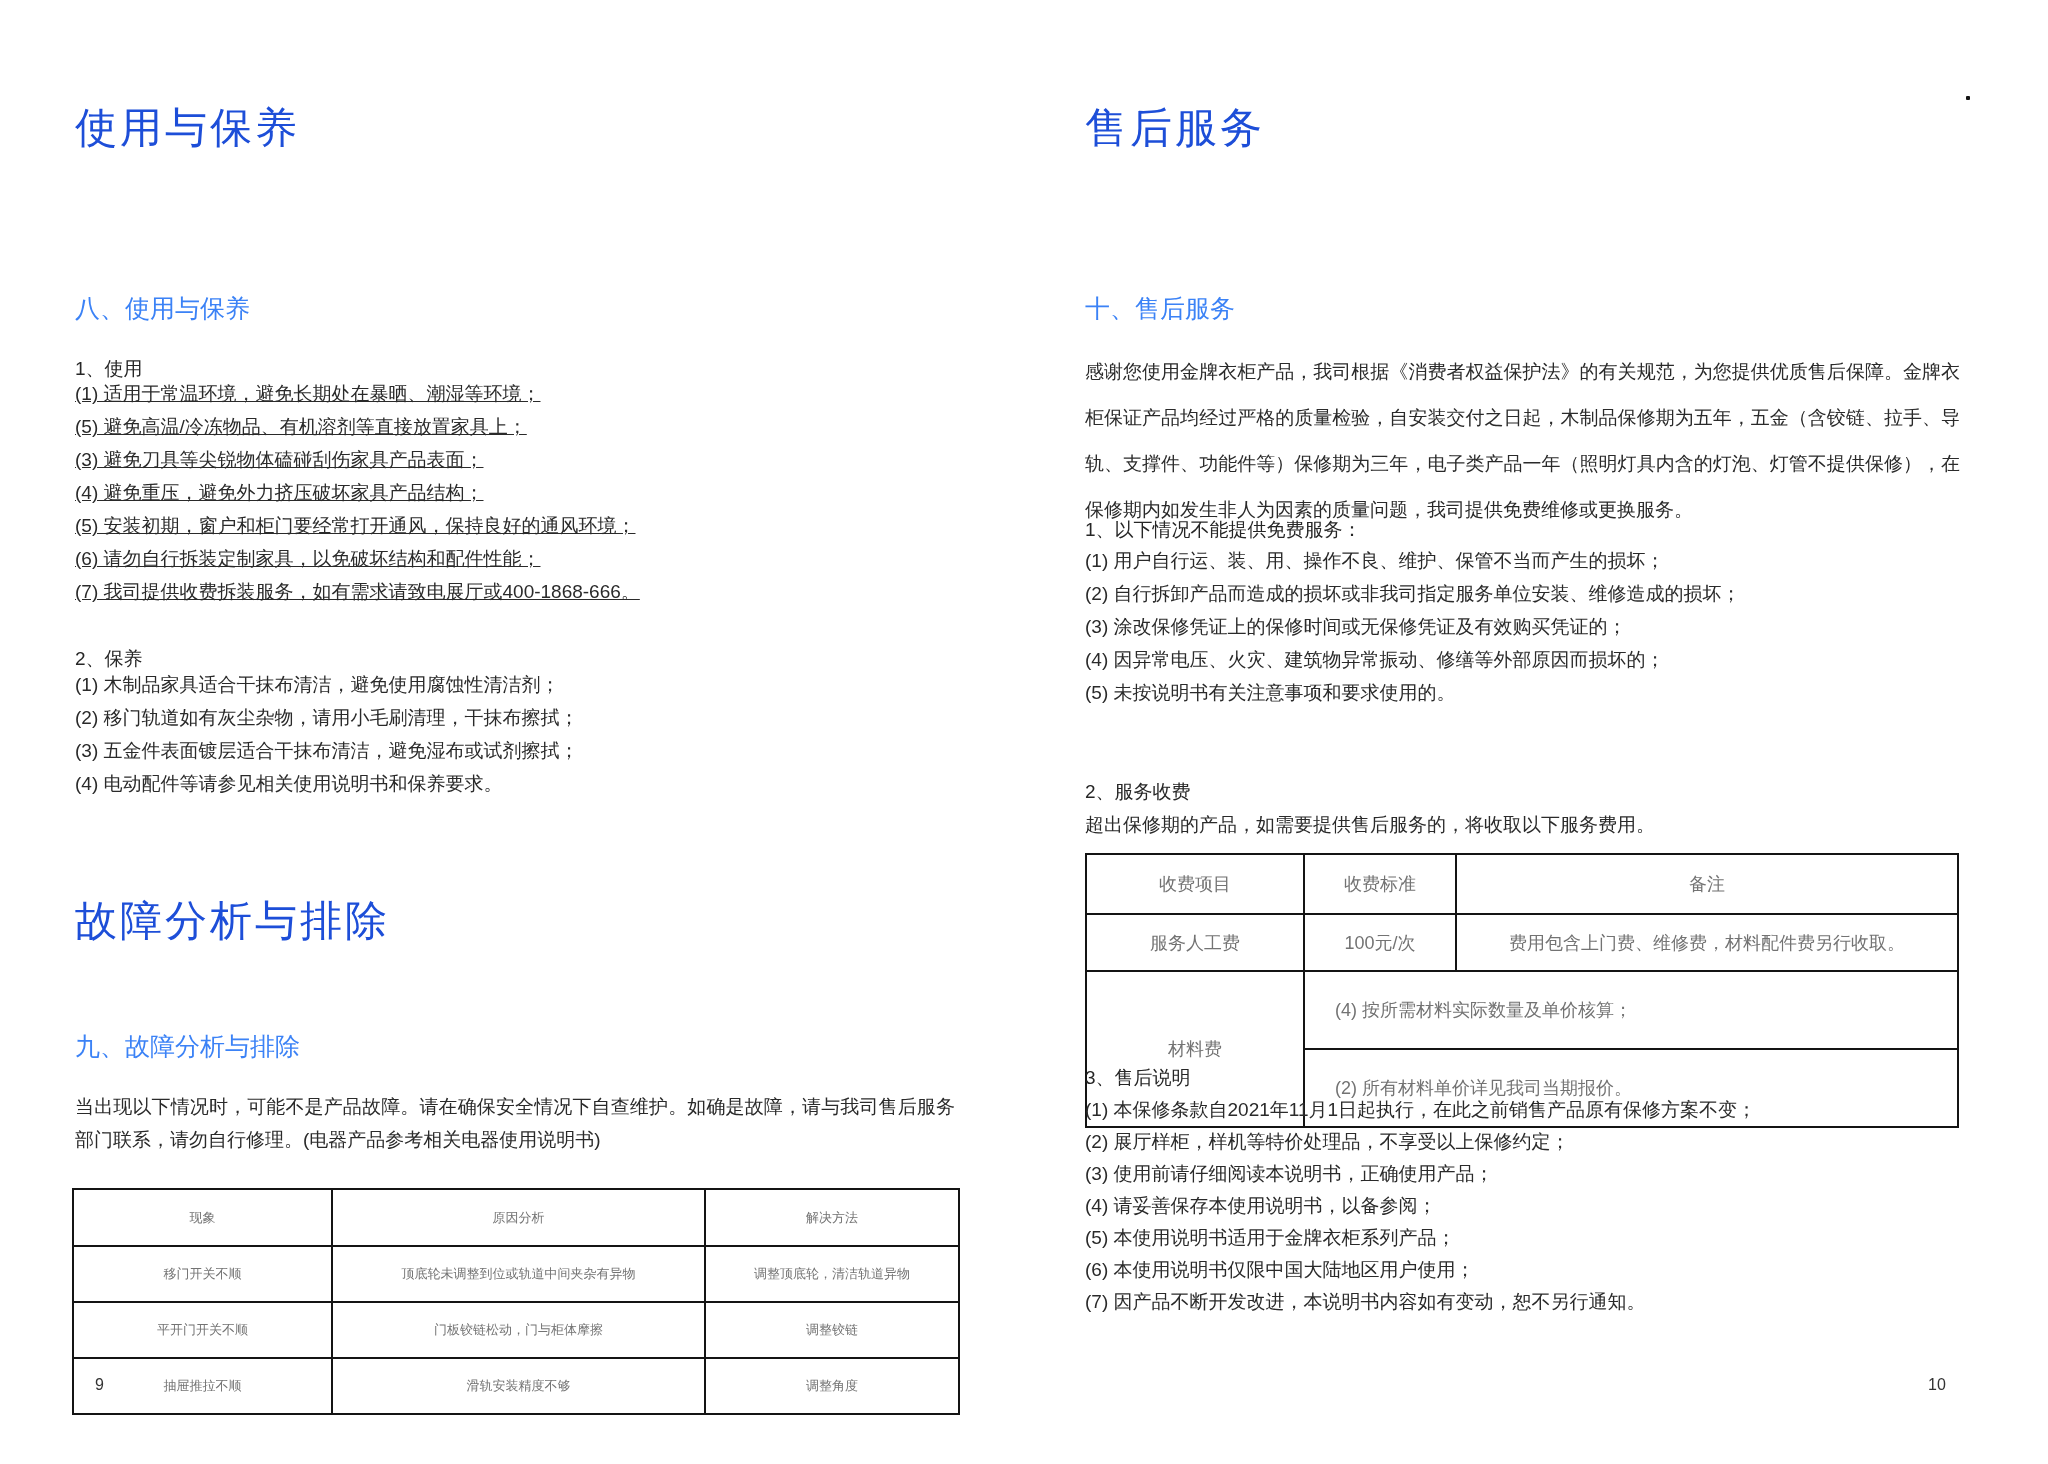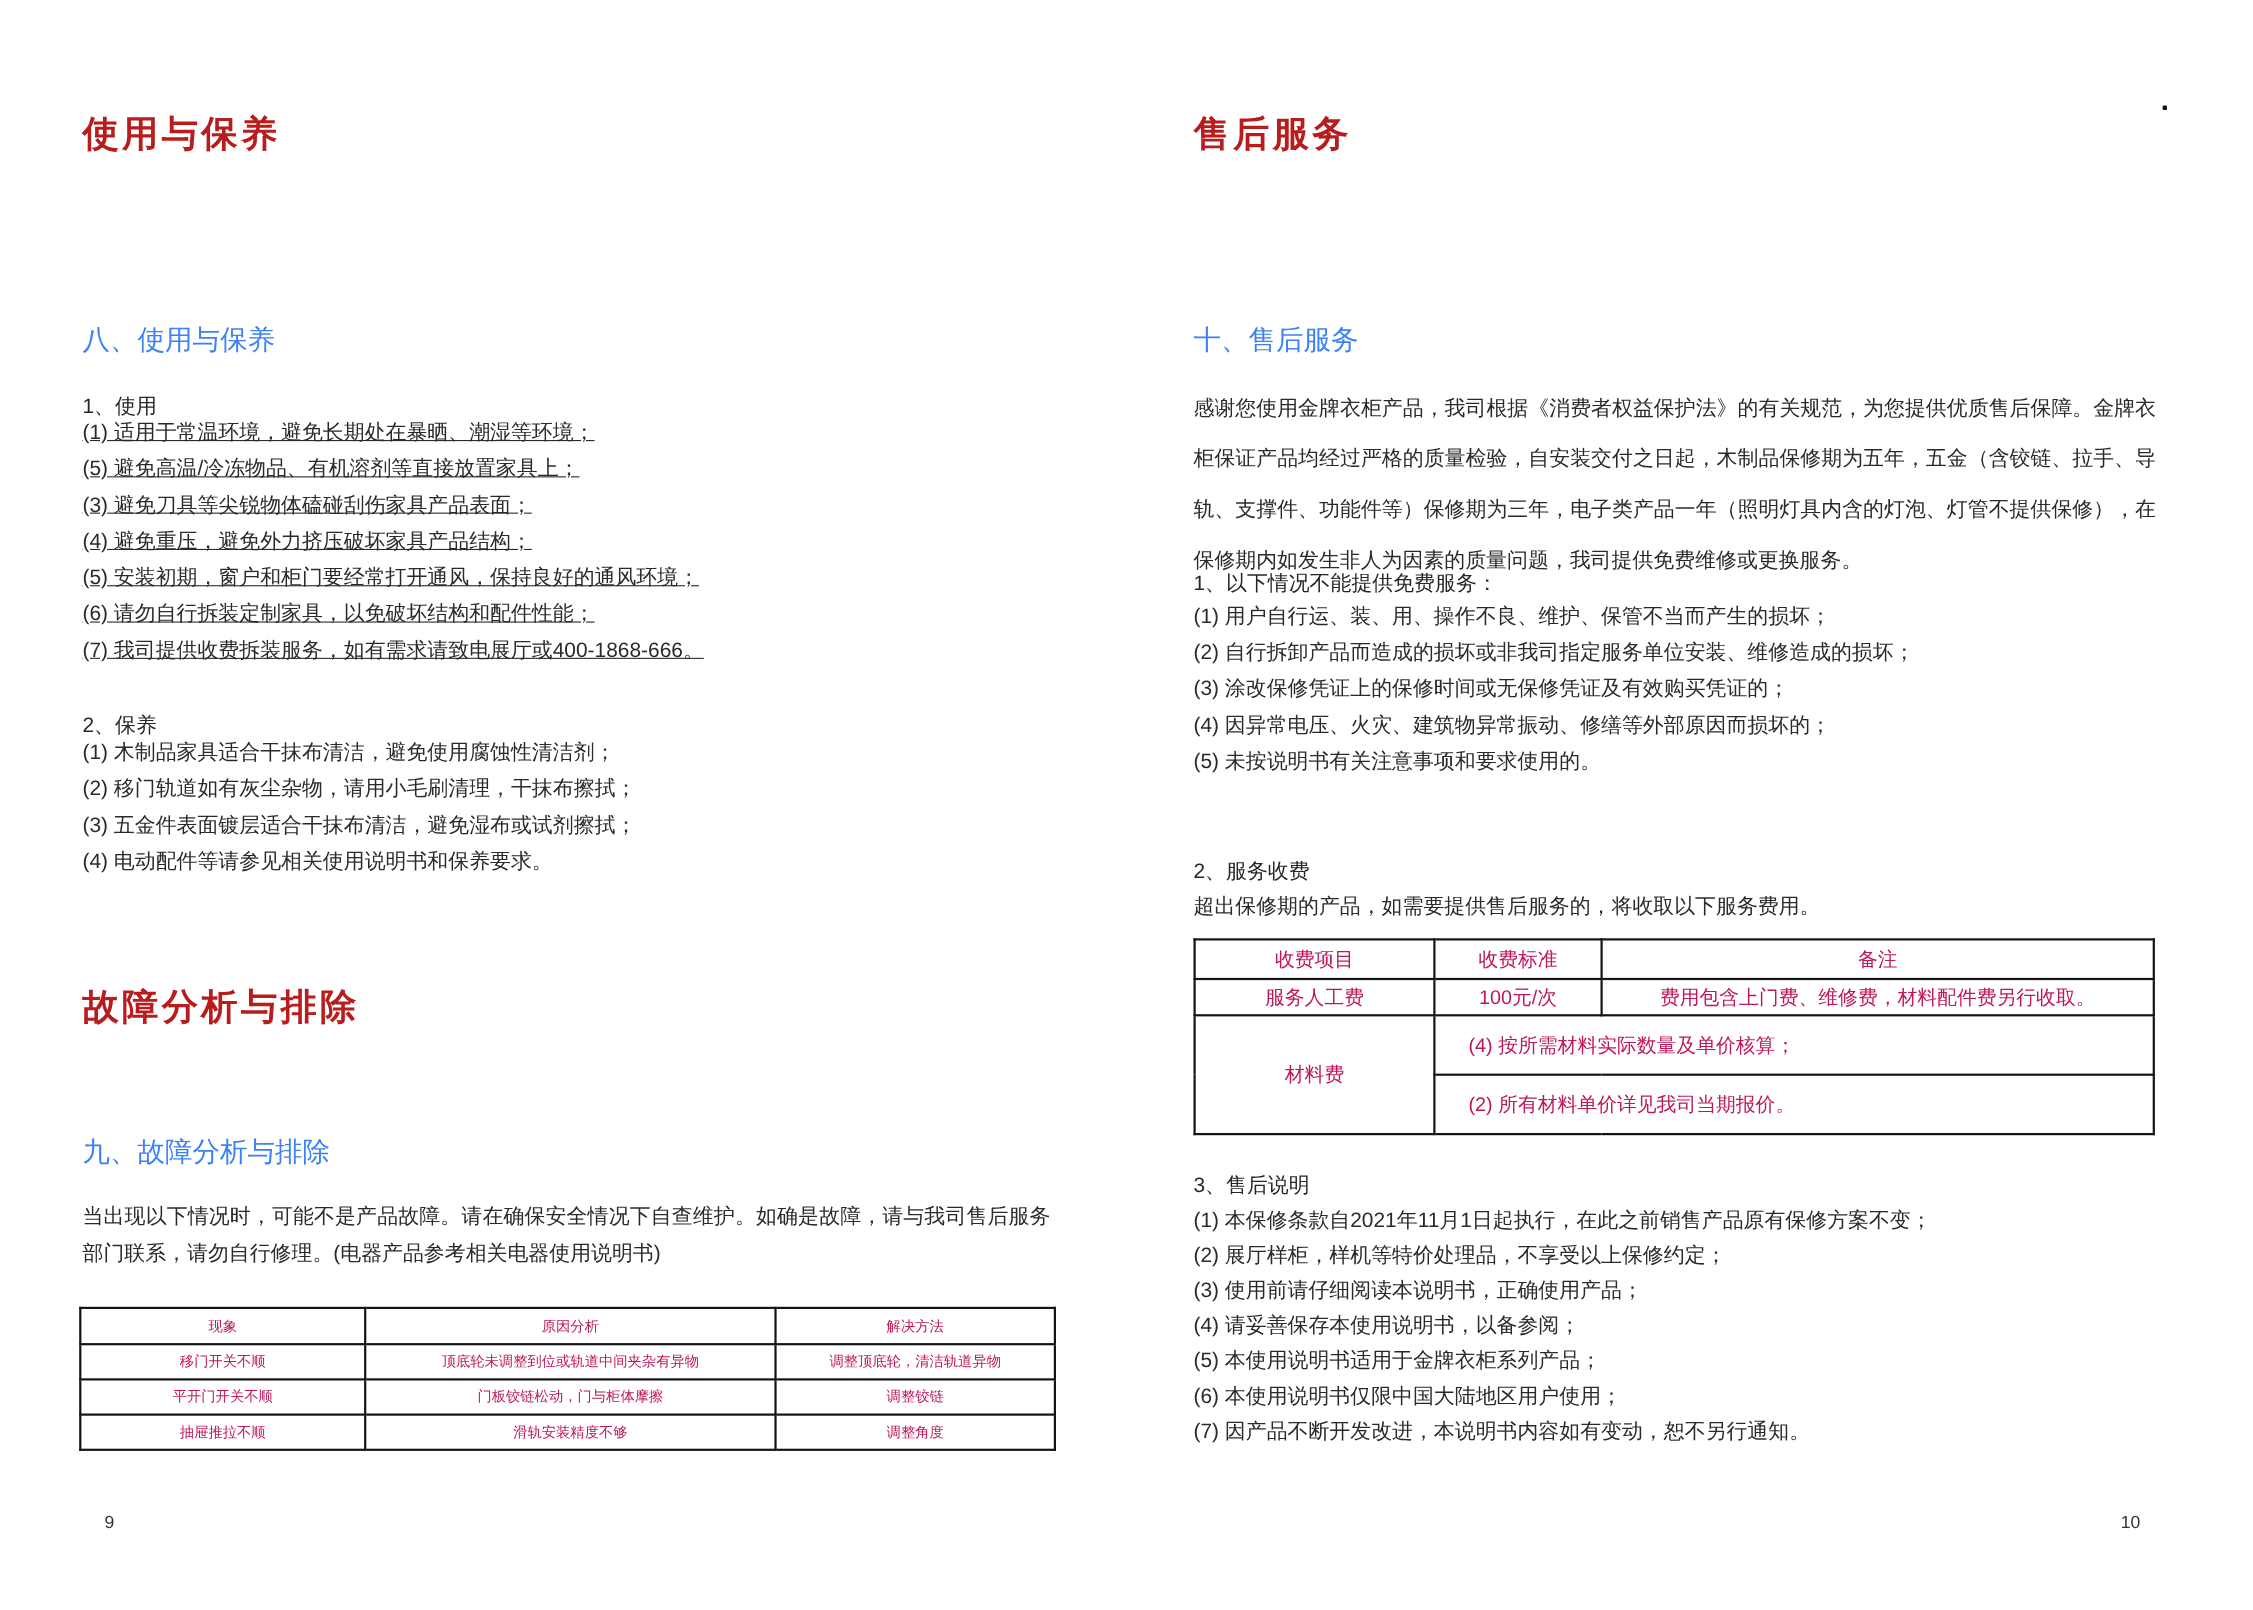--- a/index.html
+++ b/index.html
@@ -10,21 +10,21 @@
     color:#262626;
     position:relative;
     overflow:hidden;
   }
   .page { position:absolute; top:0; height:1464px; }
   #left-page  { left:75px;  width:885px; }
   #right-page { left:1085px; width:878px; }
 
   .h1 {
     position:absolute; left:0;
-    font-size:33px; font-weight:700; color:#b91c1c;
+    font-size:42px; font-weight:400; color:#1d4ed8;
     letter-spacing:3px; white-space:nowrap;
   }
   .sec-heading {
     position:absolute; left:0;
     font-size:25px; font-weight:500; color:#3b82f6;
     white-space:nowrap;
   }
   .sub-heading {
     position:absolute; left:0;
     font-size:19px; font-weight:500; color:#262626;
@@ -40,22 +40,22 @@
 
   table.doc-table {
     position:absolute;
     border-collapse:collapse;
     table-layout:fixed;
     background:#fff;
   }
   table.doc-table th, table.doc-table td {
     border:2px solid #141414;
     text-align:center; vertical-align:middle;
-    font-weight:400; color:#be185d;
-    padding:0 6px;
+    font-weight:400; color:#737373;
+    padding:12px 6px;
     overflow:hidden; white-space:nowrap;
   }
 
   #fault-table { top:1188px; left:-3px; width:886px; font-size:13px; }
   #fault-table th { height:31px; font-weight:500; }
   #fault-table td { height:30px; }
 
   #fee-table { top:853px; left:0px; width:872px; font-size:18px; }
   #fee-table th { height:34px; font-weight:500; }
   #fee-table td.labor { height:31px; }

